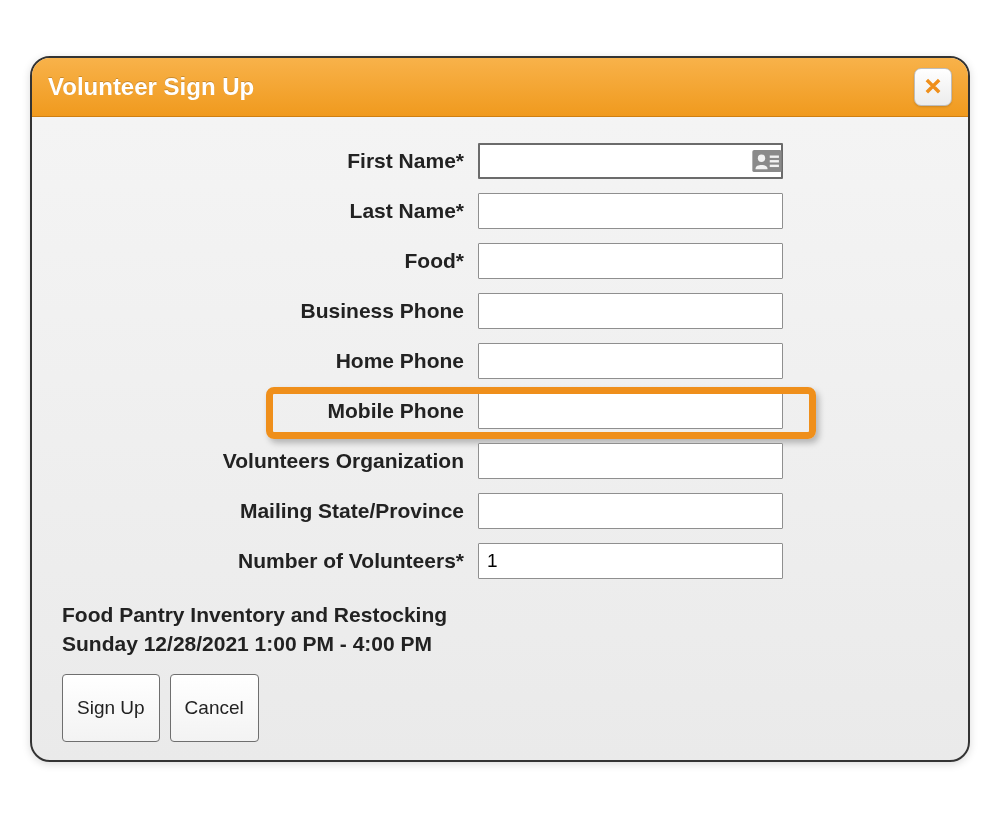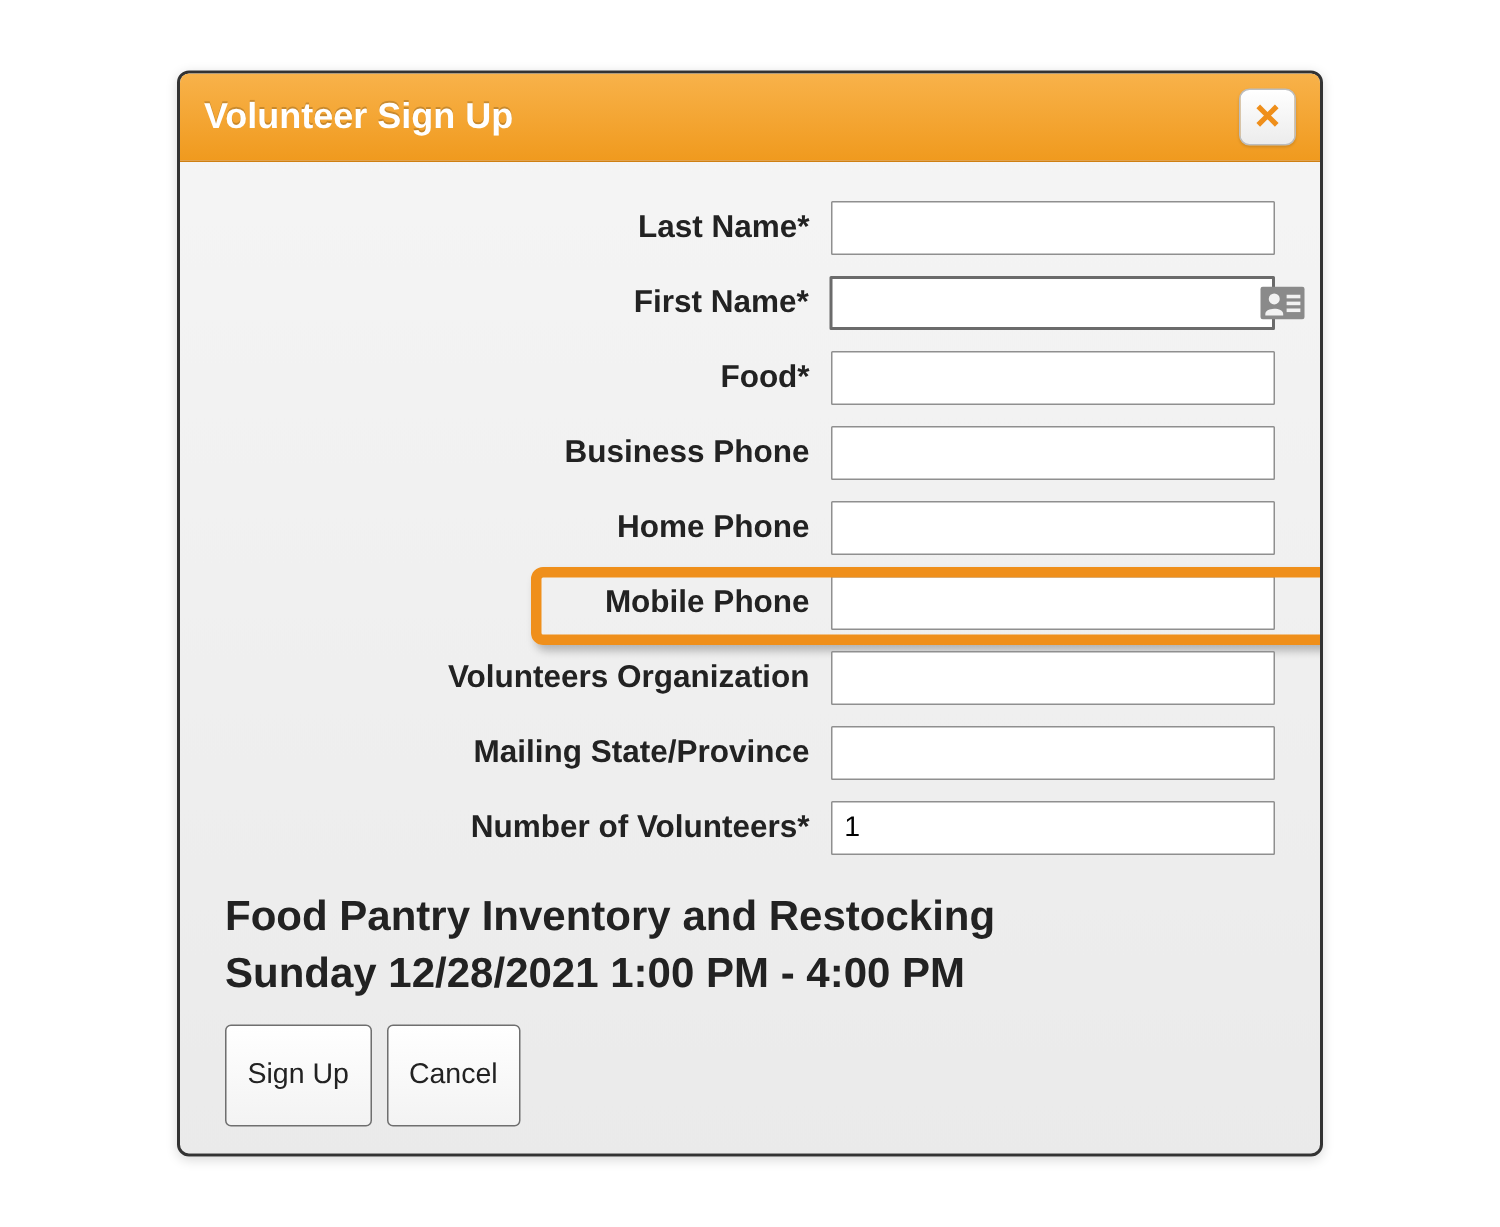--- a/index.html
+++ b/index.html
@@ -6,23 +6,23 @@
     body {
       font-family: Arial, Helvetica, sans-serif;
       background: #fff;
       display: flex;
       align-items: center;
       justify-content: center;
       width: 1000px;
       height: 818px;
     }
     .dialog {
-      width: 764px;
+      width: 940px;
       border: 2px solid #333;
-      border-radius: 8px;
+      border-radius: 20px;
       overflow: hidden;
       background: linear-gradient(#f5f5f5, #eaeaea);
       box-shadow: 0 2px 8px rgba(0,0,0,0.15);
     }
     .titlebar {
       background: linear-gradient(#f8b24a, #f09a1e);
       padding: 10px 16px;
       display: flex;
       align-items: center;
       justify-content: space-between;
@@ -96,21 +96,21 @@
       width: 550px;
       height: 52px;
       border: 7px solid #ef8f1b;
       border-radius: 8px;
       pointer-events: none;
       box-shadow: 3px 4px 6px rgba(0,0,0,0.25);
     }
     .event-info {
       margin-top: 22px;
       margin-bottom: 16px;
-      font-size: 28px;
+      font-size: 21px;
       font-weight: bold;
       color: #222;
       line-height: 1.35;
     }
     .button-row {
       display: flex;
       gap: 10px;
     }
     .btn {
       padding: 22px 14px;
@@ -129,42 +129,42 @@
   <div class="titlebar">
     <div class="title">Volunteer Sign Up</div>
     <div class="close-btn">
       <svg viewBox="0 0 24 24">
         <path fill="#ef8f1b" d="M19 5.6L17.4 4 12 9.4 6.6 4 5 5.6 10.4 11 5 16.4 6.6 18 12 12.6 17.4 18 19 16.4 13.6 11z" stroke="#ef8f1b" stroke-width="1.5"></path>
       </svg>
     </div>
   </div>
 
   <div class="form-area">
-
-    <div class="form-row">
-      <div class="form-label">Last Name*</div>
-      <input class="form-input" value="" style="">
-    </div>
 
     <div class="form-row">
       <div class="form-label">First Name*</div>
       <input class="form-input focused" value="" style="">
       <span class="autofill-icon">
         <svg viewBox="0 0 32 24">
           <rect x="0" y="0" width="32" height="24" rx="2" fill="#8a8a8a"></rect>
           <circle cx="10" cy="9" r="4.0" fill="#f2f2f2"></circle>
           <path d="M3.5 20 C3.5 15, 16.5 15, 16.5 20 L16.5 21 L3.5 21 Z" fill="#f2f2f2"></path>
           <rect x="19" y="6" width="10" height="2.6" fill="#f2f2f2"></rect>
           <rect x="19" y="11" width="10" height="2.6" fill="#f2f2f2"></rect>
           <rect x="19" y="16" width="10" height="2.6" fill="#f2f2f2"></rect>
         </svg>
       </span>
     </div>
 
     <div class="form-row">
+      <div class="form-label">Last Name*</div>
+      <input class="form-input" value="" style="">
+    </div>
+
+    <div class="form-row">
       <div class="form-label">Food*</div>
       <input class="form-input" value="" style="">
     </div>
 
     <div class="form-row">
       <div class="form-label">Business Phone</div>
       <input class="form-input" value="" style="">
     </div>
 
     <div class="form-row">

